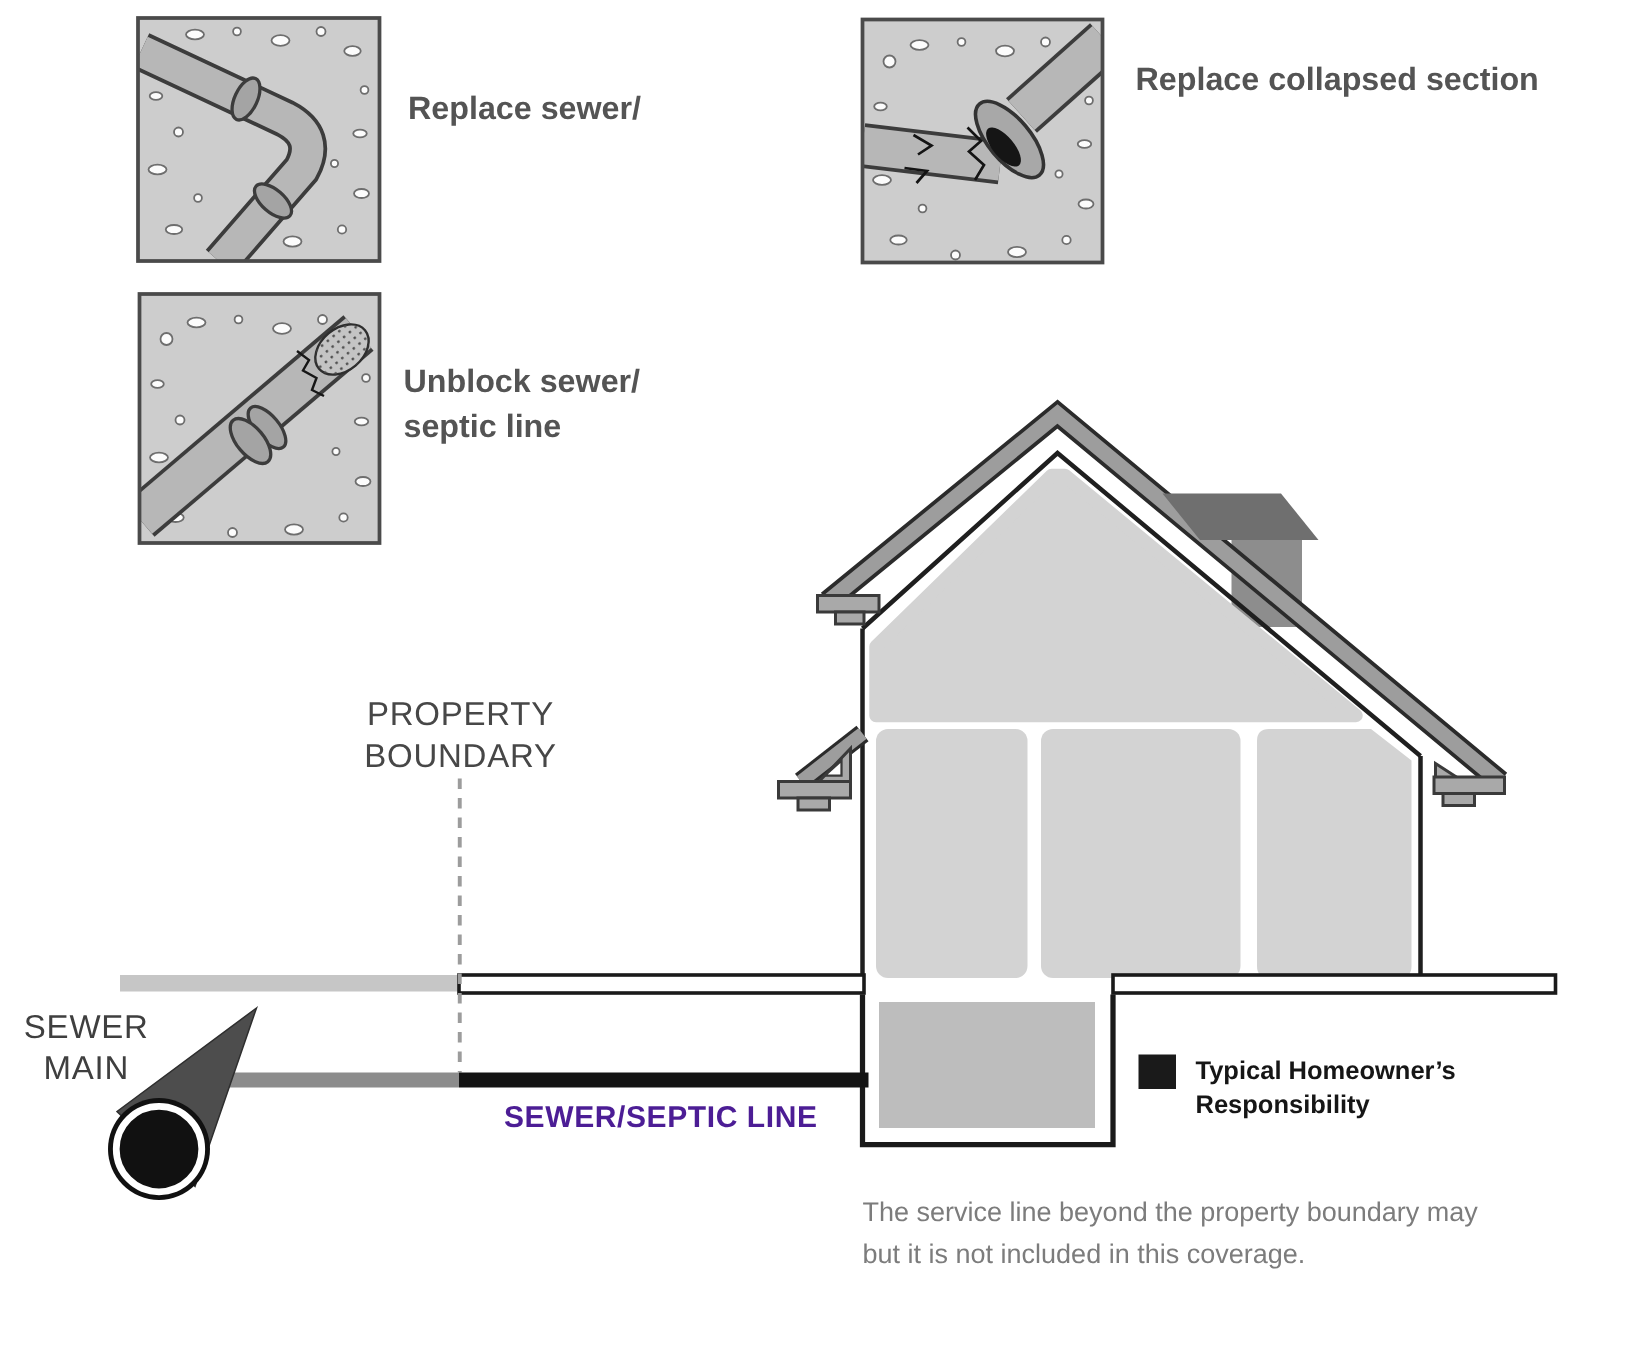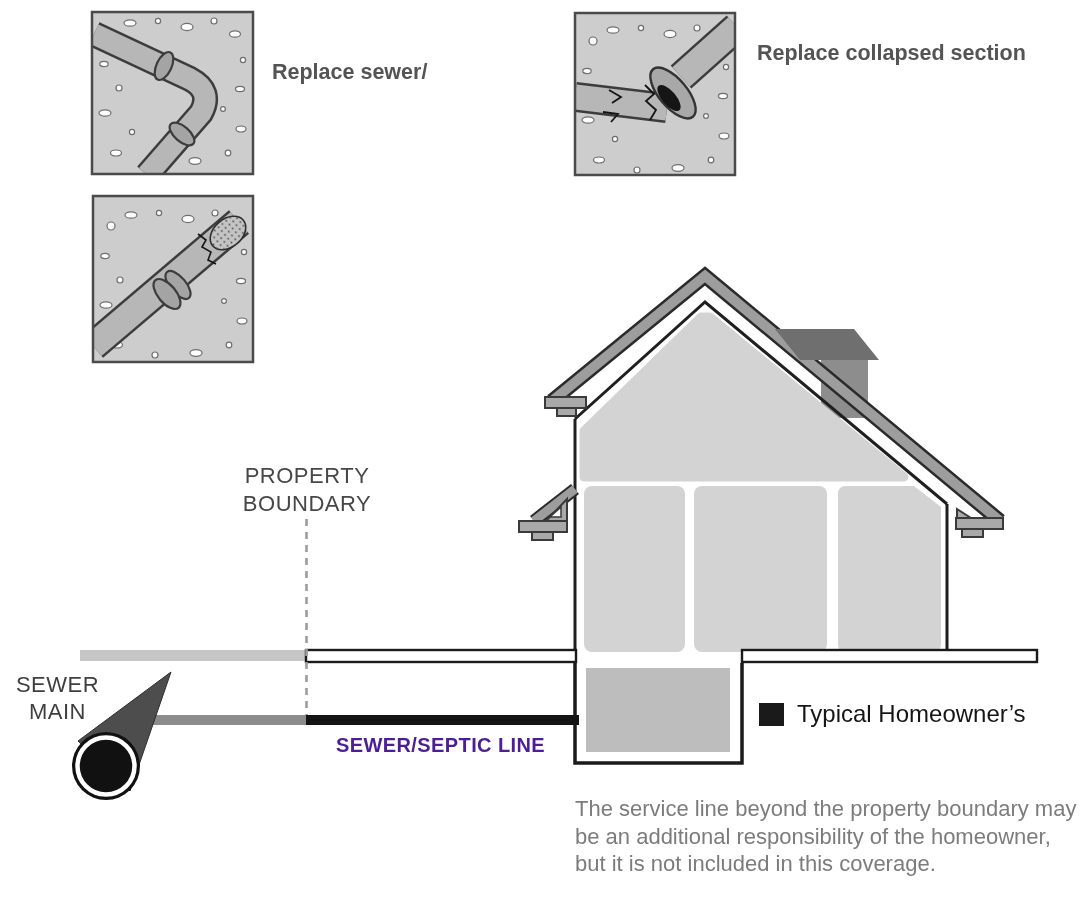--- a/index.html
+++ b/index.html
@@ -7,23 +7,23 @@
     position:relative;width:1086px;height:901px;background:#ffffff;overflow:hidden;
     font-family:"Liberation Sans", sans-serif;
   }
   .stage svg{position:absolute;left:0;top:0;}
   .label{position:absolute;white-space:nowrap;}
   .label span{display:block;}
   .callout{font-size:21.5px;line-height:30px;color:#545454;font-weight:bold;}
   .pb{font-size:22px;line-height:28px;color:#474747;text-align:center;letter-spacing:.5px;}
   .sm{font-size:22px;line-height:27px;color:#3f3f3f;text-align:center;letter-spacing:.5px;}
   .ssl{font-size:20px;font-weight:bold;color:#4c1d95;letter-spacing:.4px;}
-  .legend-text{font-size:24px;line-height:23px;font-weight:normal;color:#161616;}
+  .legend-text{font-size:17px;line-height:23px;font-weight:bold;color:#161616;}
   .legend-swatch{position:absolute;width:25px;height:23px;background:#1a1a1a;}
-  .note{font-size:22px;line-height:27.5px;color:#7c7c7c;}
+  .note{font-size:18px;line-height:27.5px;color:#7c7c7c;}
 </style>
 </head>
 <body>
 
 <div class="stage">
 
 <svg width="1086" height="901" viewBox="0 0 1086 901">
   <defs>
     <clipPath id="clip1" clipPathUnits="userSpaceOnUse">
           <rect x="0" y="0" width="161" height="162"></rect>
@@ -152,39 +152,43 @@
 </svg>
 
 <div class="label callout" style="left:272px;top:57px;">
   <span>Replace sewer/</span>
 </div>
 
 <div class="label callout" style="left:757px;top:38px;">
   <span>Replace collapsed section</span>
 </div>
 
+<div class="label callout" style="left:269px;top:239px;">
+  <span>Unblock sewer/</span>
+  <span>septic line</span>
+</div>
 
 <div class="label sm" style="left:10px;top:671px;width:95px;">
   <span>SEWER</span>
   <span>MAIN</span>
 </div>
 
 <div class="label pb" style="left:232px;top:462px;width:150px;">
   <span>PROPERTY</span>
   <span>BOUNDARY</span>
 </div>
 
 <div class="label ssl" style="left:336px;top:734px;">
   <span>SEWER/SEPTIC LINE</span>
 </div>
 
 <div class="legend-swatch" style="left:759px;top:703px;"></div>
 <div class="label legend-text" style="left:797px;top:702px;">
   <span>Typical Homeowner’s</span>
+  <span>Responsibility</span>
 </div>
 
 <div class="label note" style="left:575px;top:795px;">
   <span>The service line beyond the property boundary may</span>
-  <span>be an additional responsibility of the homeowner,</span>
   <span>but it is not included in this coverage.</span>
 </div>
 
 </div>
 
 </body></html>

